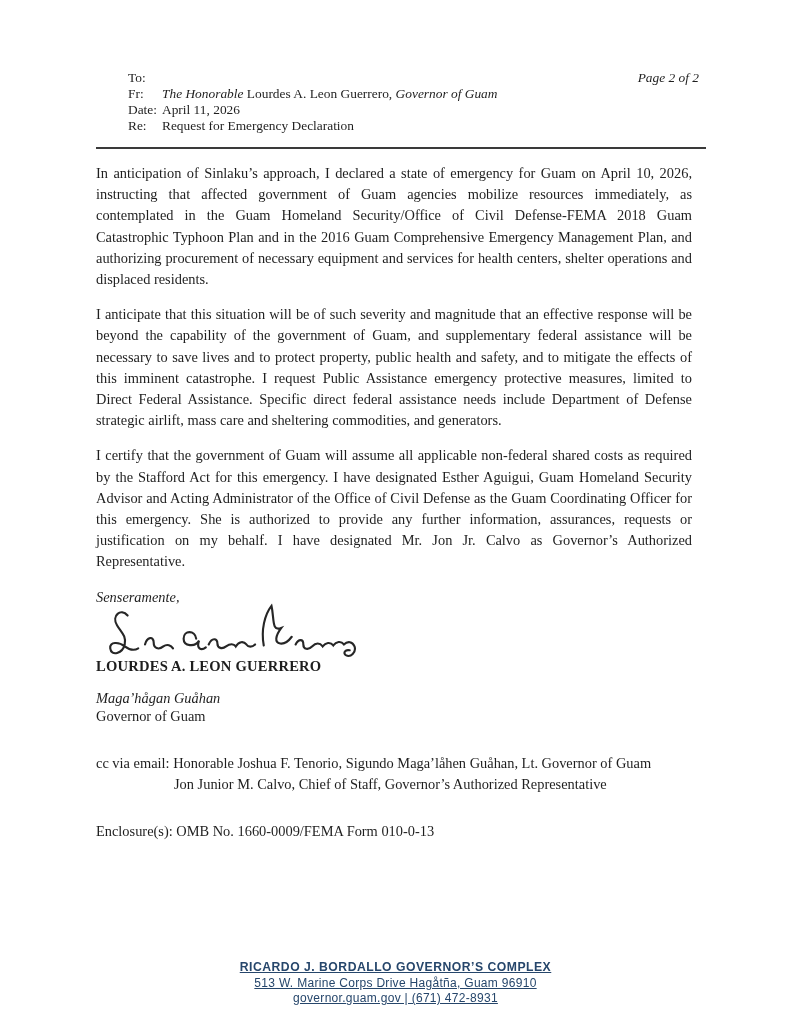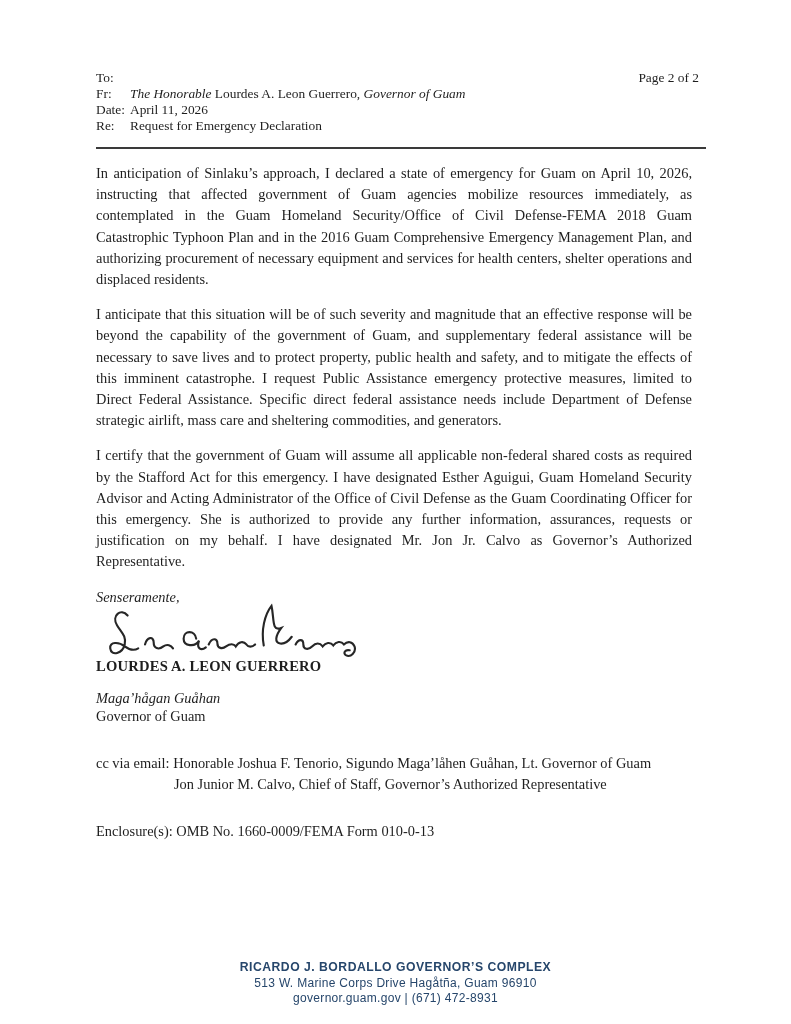--- a/index.html
+++ b/index.html
@@ -14,30 +14,31 @@
     color: #1e1e1e;
     -webkit-font-smoothing: antialiased;
   }
   .page {
     position: absolute;
     left: 96px;
     right: 85px;
     top: 70px;
   }
   
-  .memo-header { font-size: 13.4px; line-height: 16px; }
+  .memo-header { font-size: 13.4px; line-height: 16px; margin-left: 32px; }
   .hrow { display: flex; }
   .hlabel { width: 34px; flex: 0 0 34px; }
   .hval i { font-style: italic; }
   .page-label {
     position: absolute;
     top: 70px;
     right: 92px;
     font-size: 13.4px;
     line-height: 16px;
+    font-style: italic;
   }
   .rule {
     border: none;
     border-top: 2px solid #3a3a3a;
     margin: 13px 0 0 0;
   }
   
   .letter-body p {
     font-size: 14.4px;
     line-height: 21.2px;
@@ -81,20 +82,21 @@
   .footer {
     position: absolute;
     left: 0;
     right: 0;
     top: 960px;
     text-align: center;
     font-family: "Liberation Sans", "DejaVu Sans", sans-serif;
     color: #26466b;
     font-size: 12px;
     line-height: 15.5px;
+    text-decoration: underline;
   }
   .footer .f1 { font-weight: bold; letter-spacing: 0.5px; font-size: 12.2px; }
   .footer .f2, .footer .f3 { letter-spacing: 0.3px; }
 </style>
 </head>
 <body>
 
 <div class="page-label">Page 2 of 2</div>
 
 <div class="page">

